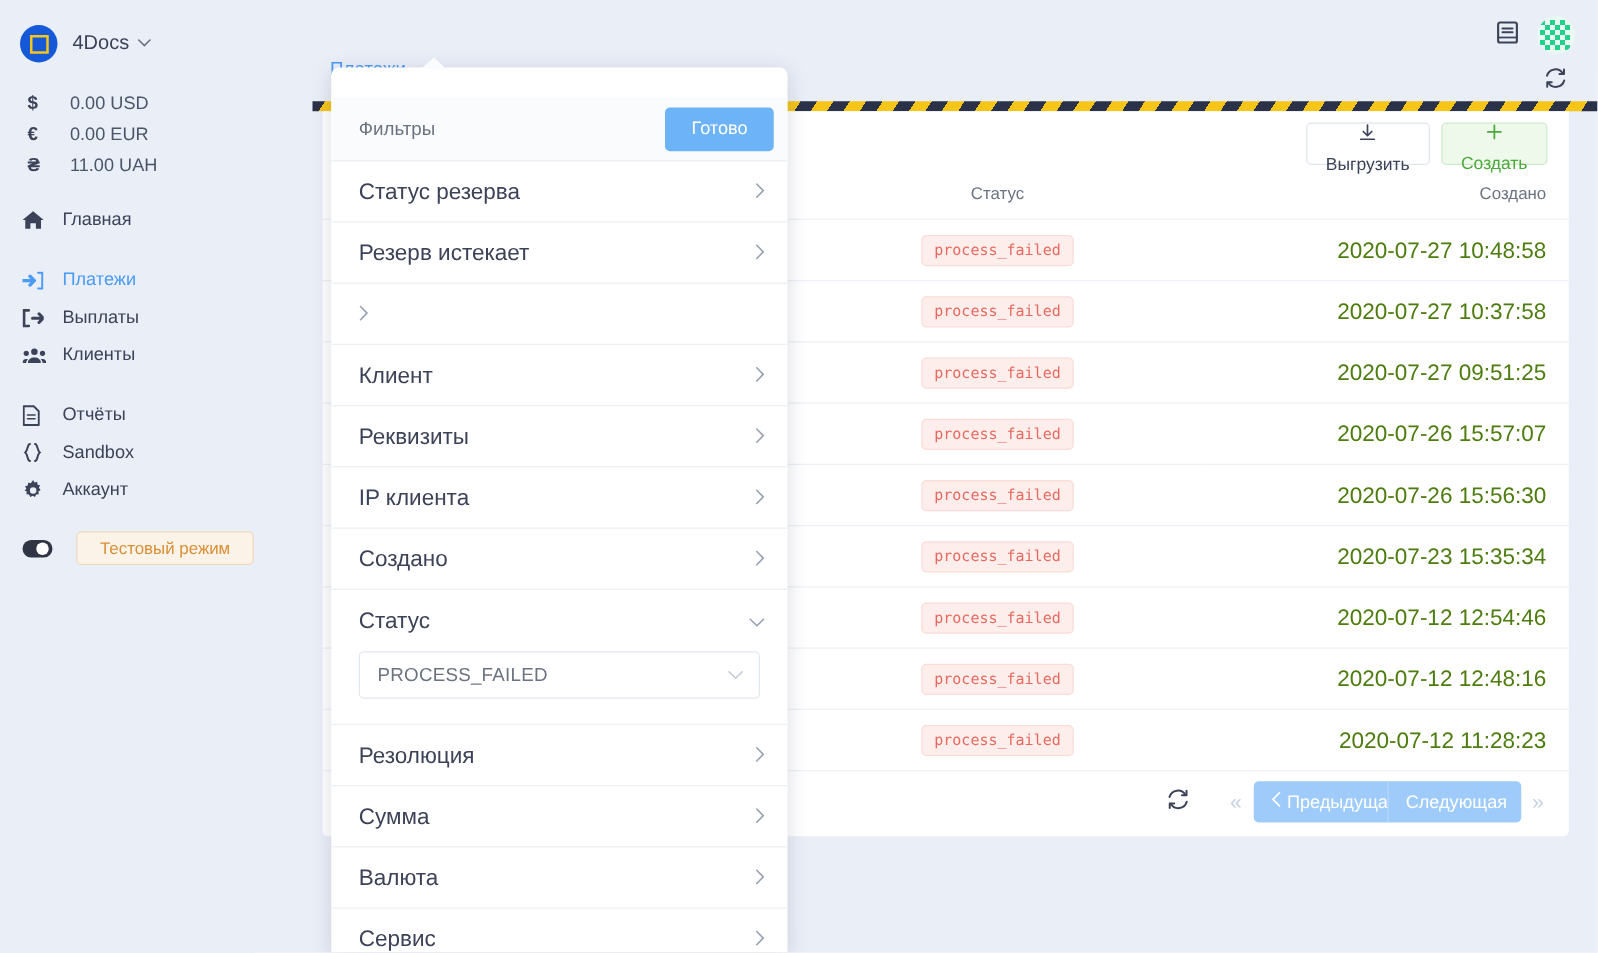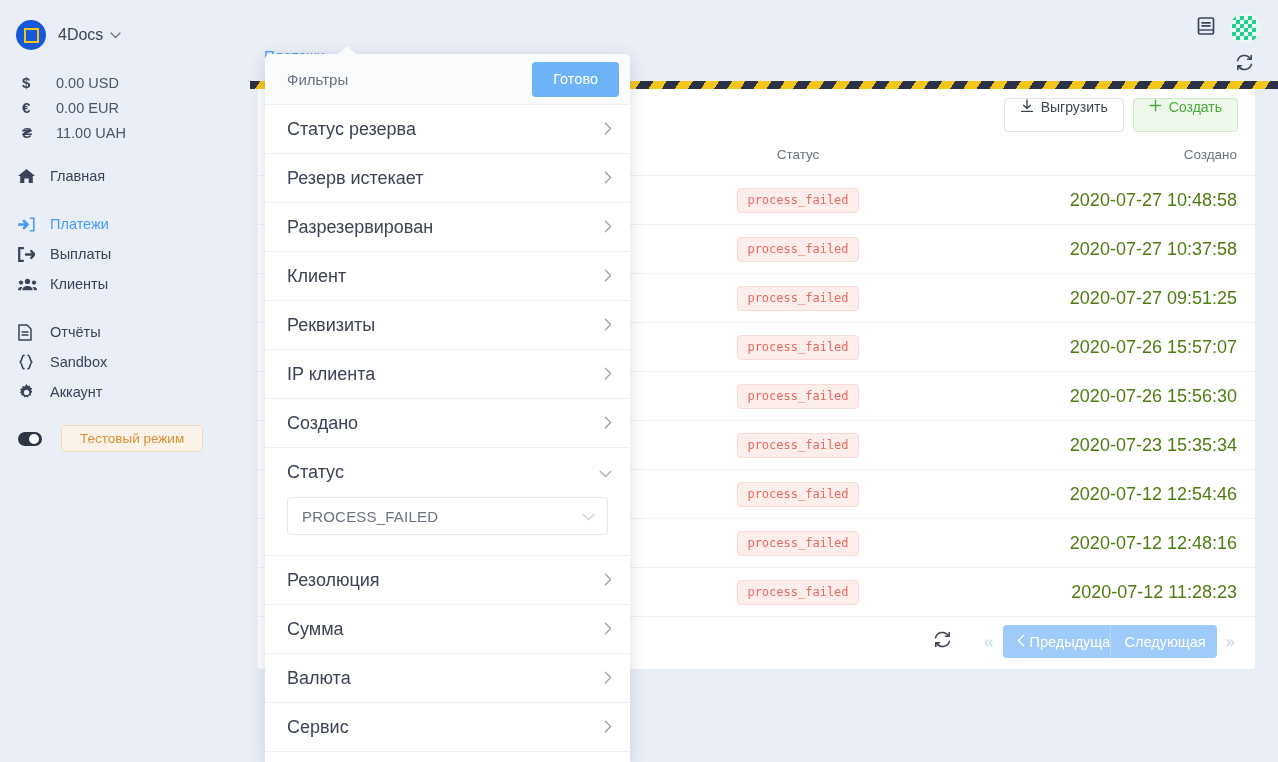--- a/index.html
+++ b/index.html
@@ -147,23 +147,24 @@
     width: 100px; height: 32px;
     border: 1px solid #e3e8ee; border-radius: 4px;
     display: flex; align-items: center; justify-content: flex-end;
     padding-right: 9px;
     background: #fff;
   }
   .search-ico { color: #b9c2cf; display: block; }
   .toolbar-spacer { flex: 1; }
   .btn {
     height: 34px; border-radius: 4px;
-    display: inline-flex; gap: 7px;
+    display: inline-flex; align-items: center; gap: 7px;
     font-size: 14px; padding: 0 15px; cursor: pointer;
     white-space: nowrap;
+    flex-direction: column;
   }
   .btn-outline {
     border: 1px solid #e0e5ec; background: #fff; color: #3c4257;
   }
   .btn-green {
     border: 1px solid #cdebc9; background: #eef9ec; color: #4aa93a;
     margin-left: 9px;
   }
 
   
@@ -241,20 +242,21 @@
     border-left: 10px solid transparent;
     border-right: 10px solid transparent;
     border-bottom: 9px solid #fafbfc;
     z-index: 51;
   }
   .pop-header {
     height: 51px; background: #fafbfc;
     border-bottom: 1px solid #eceff3;
     display: flex; align-items: center;
     padding: 0 11px 0 22px;
+    margin-top: 24px;
   }
   .pop-title { font-size: 15px; color: #6b7280; flex: 1; }
   .btn-done {
     background: #6cb4f7; color: #fff;
     border-radius: 4px; border: none;
     font-size: 14.5px;
     height: 35px; padding: 0 21px;
     cursor: pointer;
     font-family: "Liberation Sans", sans-serif;
   }
@@ -608,21 +610,20 @@
             <path d="M1.4 1.2l5.2 5.3-5.2 5.3" stroke="#98a2b3" stroke-width="1.3" stroke-linecap="round" stroke-linejoin="round"></path>
           </svg></span>
     </div>
     <div class="filter-row">
       <span class="lbl">Резерв истекает</span>
       <span class="chev-r"><svg width="8" height="13" viewBox="0 0 8 13" fill="none">
             <path d="M1.4 1.2l5.2 5.3-5.2 5.3" stroke="#98a2b3" stroke-width="1.3" stroke-linecap="round" stroke-linejoin="round"></path>
           </svg></span>
     </div>
     <div class="filter-row">
-      <span class="lbl">Разрезервирован</span>
       <span class="chev-r"><svg width="8" height="13" viewBox="0 0 8 13" fill="none">
             <path d="M1.4 1.2l5.2 5.3-5.2 5.3" stroke="#98a2b3" stroke-width="1.3" stroke-linecap="round" stroke-linejoin="round"></path>
           </svg></span>
     </div>
     <div class="filter-row">
       <span class="lbl">Клиент</span>
       <span class="chev-r"><svg width="8" height="13" viewBox="0 0 8 13" fill="none">
             <path d="M1.4 1.2l5.2 5.3-5.2 5.3" stroke="#98a2b3" stroke-width="1.3" stroke-linecap="round" stroke-linejoin="round"></path>
           </svg></span>
     </div>

